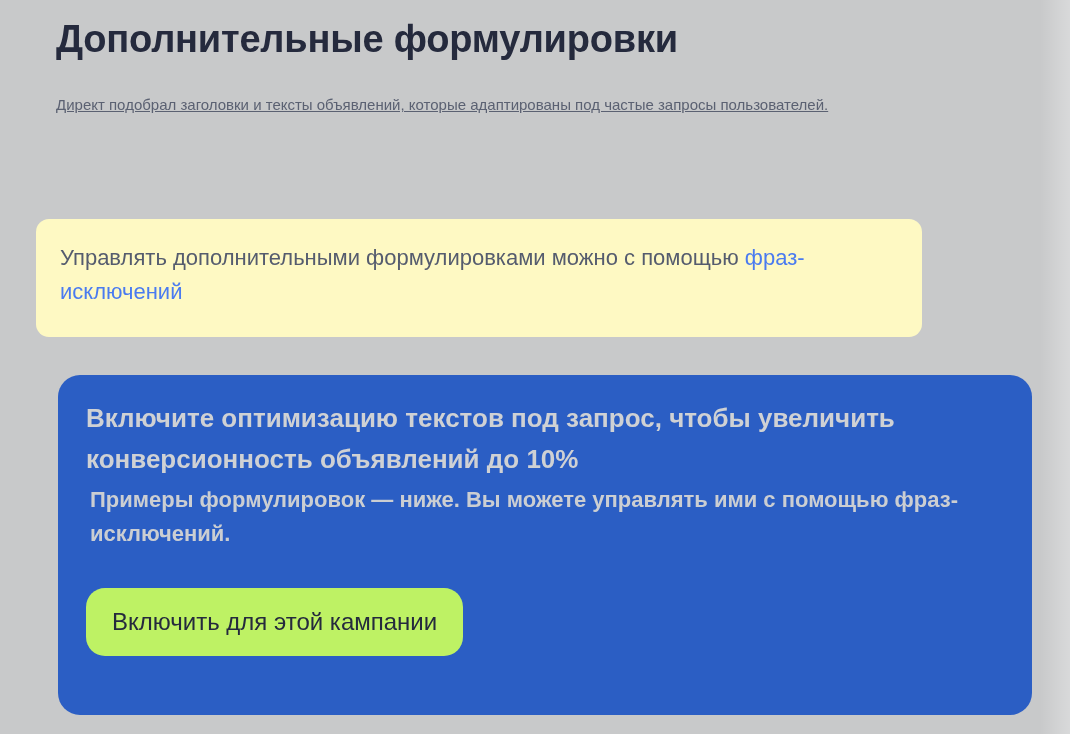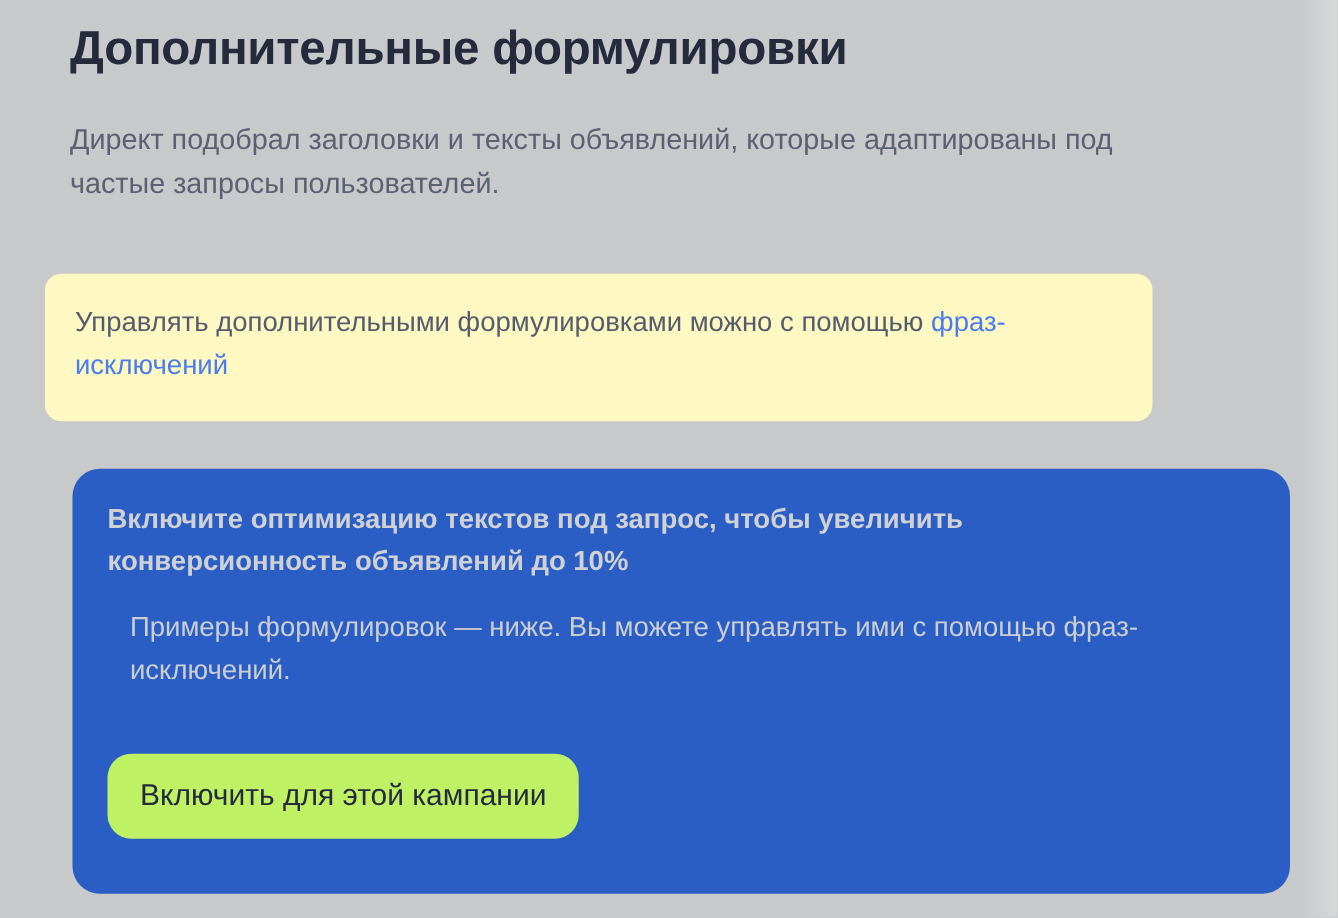--- a/index.html
+++ b/index.html
@@ -53,24 +53,25 @@
     color: #252a3d;
     white-space: nowrap;
   }
 
   .page-subtitle {
     position: absolute;
     left: 56px;
     top: 94px;
     width: 910px;
     margin: 0;
-    font-size: 23px;
+    font-size: 15px;
     line-height: 1.52;
     font-weight: 400;
     color: #5b6172;
+    text-decoration: underline;
   }
 
   
   .info-card {
     position: absolute;
     left: 36px;
     top: 219px;
     width: 886px;
     height: 118px;
     box-sizing: border-box;
@@ -102,32 +103,32 @@
     height: 340px;
     box-sizing: border-box;
     background: #2b5ec4;
     border-radius: 22px;
     padding: 23px 28px 0 28px;
     overflow: hidden;
   }
 
   .promo-heading {
     margin: 0;
-    font-size: 22px;
+    font-size: 26px;
     line-height: 1.56;
     font-weight: 700;
     color: #cfd1d4;
     max-width: 830px;
   }
 
   .promo-body {
-    margin: 18px;
+    margin: 4px;
     font-size: 22px;
     line-height: 1.56;
-    font-weight: 400;
+    font-weight: 700;
     color: #cbced2;
     max-width: 920px;
   }
 
   .promo-button {
     display: inline-block;
     margin-top: 32px;
     padding: 0 26px;
     height: 68px;
     line-height: 68px;

